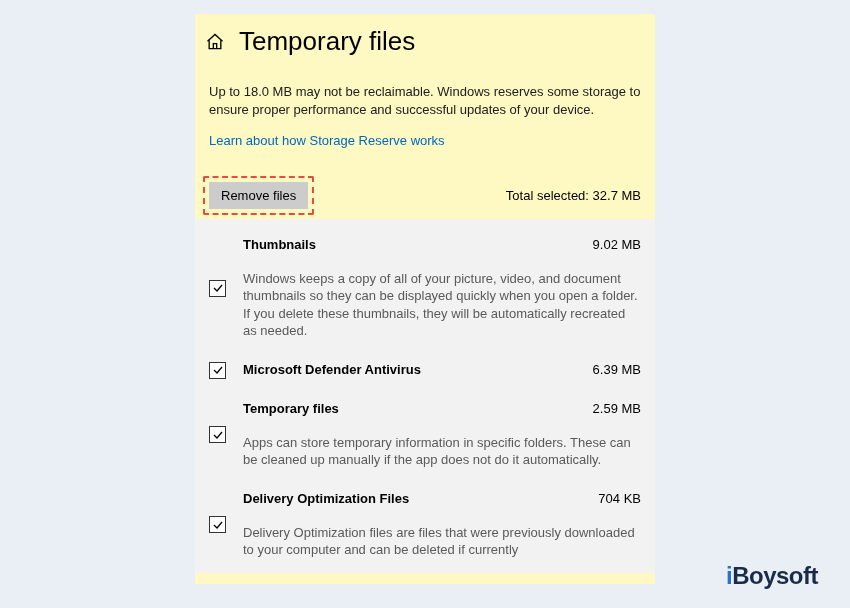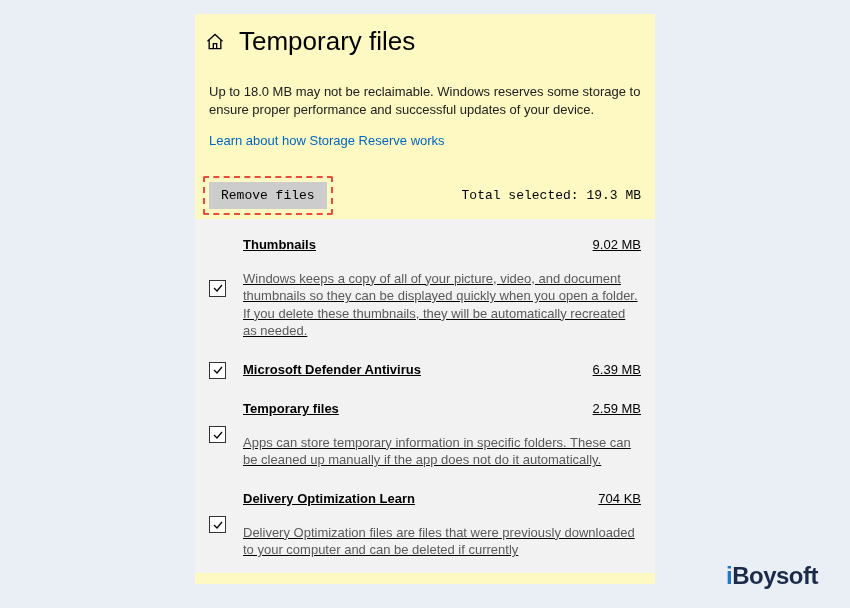--- a/index.html
+++ b/index.html
@@ -45,21 +45,20 @@
   .link {
     color: #0067c0;
     cursor: pointer;
   }
   .action-row {
     display: flex;
     justify-content: space-between;
     align-items: center;
     padding: 18px 14px 10px 14px;
     font-size: 13px;
-    font-family: Liberation Mono, monospace;
   }
   .remove-btn {
     background: #cccccc;
     border: none;
     padding: 6px 12px;
     font-size: 13px;
     font-family: inherit;
     cursor: pointer;
     position: relative;
   }
@@ -92,21 +91,21 @@
     width: 17px;
     height: 17px;
     border: 1.5px solid #333;
     background: #fff;
     display: flex;
     align-items: center;
     justify-content: center;
     cursor: pointer;
   }
   .cb svg { width: 12px; height: 12px; }
-  .item-body { flex: 1; text-decoration: underline; }
+  .item-body { flex: 1; }
   .item-head {
     display: flex;
     justify-content: space-between;
     align-items: baseline;
   }
   .item-title {
     font-weight: 700;
     font-size: 13px;
     color: #000;
   }
@@ -150,21 +149,21 @@
   <div class="intro">
     <p>Up to 18.0 MB may not be reclaimable. Windows reserves some storage to ensure proper performance and successful updates of your device.</p>
     <p><span class="link">Learn about how Storage Reserve works</span></p>
   </div>
 
   <div class="action-row">
     <button class="remove-btn">
       <span>Remove files</span>
       <span class="dashed-highlight"></span>
     </button>
-    <span class="total">Total selected: 19.3 MB</span>
+    <span class="total">Total selected: 32.7 MB</span>
   </div>
 
   <div class="file-list">
 
     <div class="file-item">
       <div class="cb-wrap">
         <div class="cb">
           <svg viewBox="0 0 24 24">
               <path d="M4 12 L10 18 L20 6" stroke="#000" stroke-width="2.5" fill="none"></path>
             </svg>
@@ -215,21 +214,21 @@
     <div class="file-item">
       <div class="cb-wrap">
         <div class="cb">
           <svg viewBox="0 0 24 24">
               <path d="M4 12 L10 18 L20 6" stroke="#000" stroke-width="2.5" fill="none"></path>
             </svg>
         </div>
       </div>
       <div class="item-body">
         <div class="item-head">
-          <span class="item-title">Delivery Optimization Learn</span>
+          <span class="item-title">Delivery Optimization Files</span>
           <span class="item-size">704 KB</span>
         </div>
         <div class="item-desc">Delivery Optimization files are files that were previously downloaded to your computer and can be deleted if currently</div>
       </div>
     </div>
 
   </div>
 </div>
 
 <div class="watermark">

